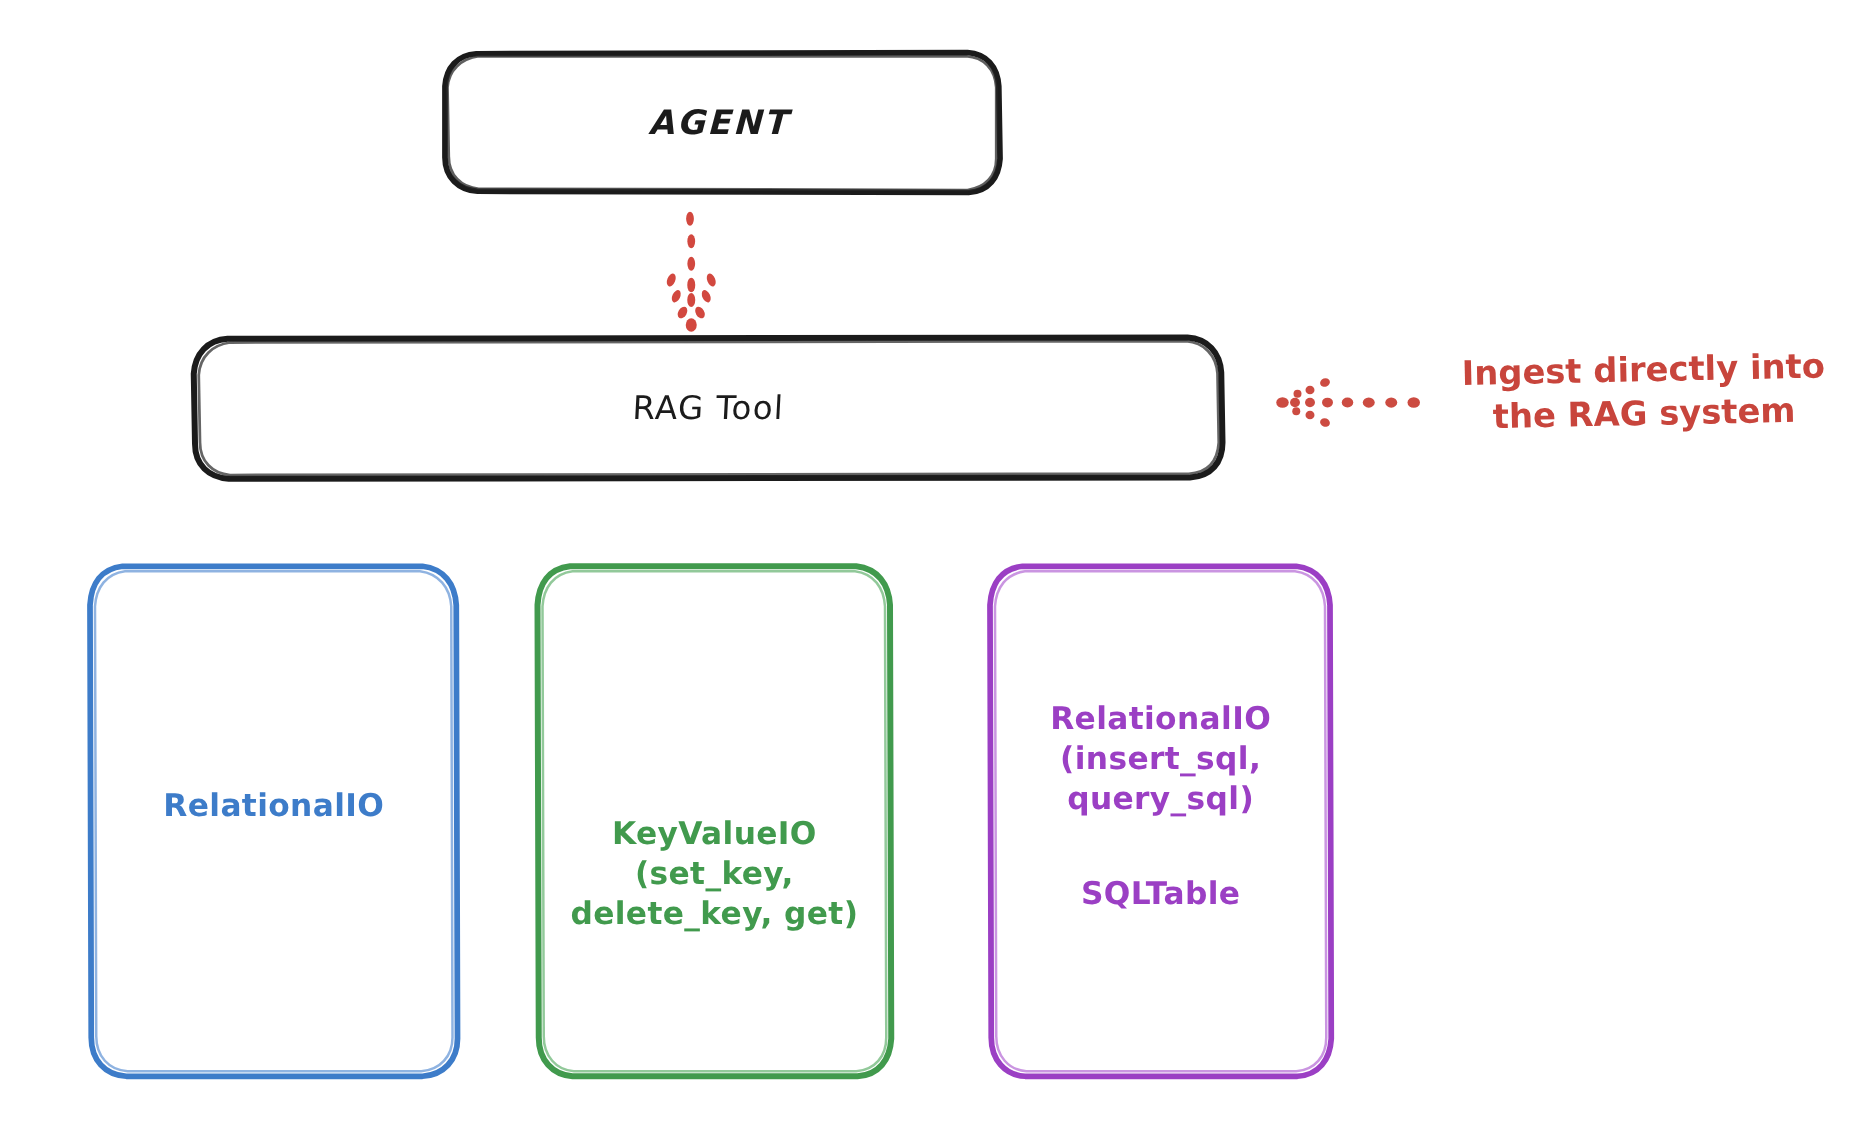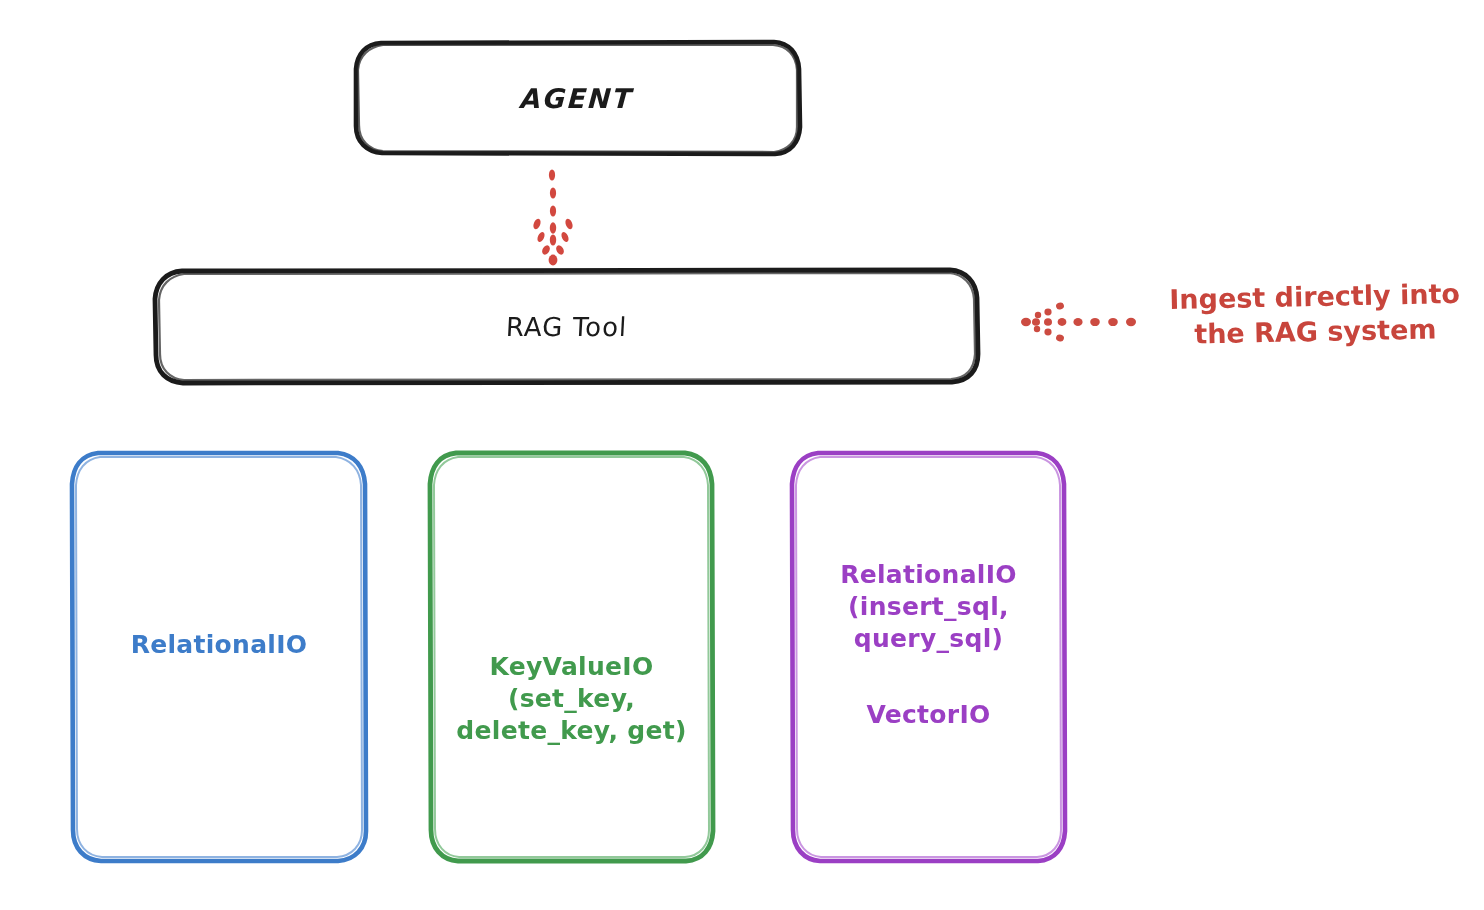--- a/index.html
+++ b/index.html
@@ -205,18 +205,18 @@
 (set_key,
 delete_key, get)</div>
   </div>
 </div>
 
 <div class="node provider" id="rel-node">
   <div class="provider-body">
     <div class="provider-api">RelationalIO
 (insert_sql,
 query_sql)</div>
-    <div class="provider-index">VectorIO</div>
+    <div class="provider-index">SQLTable</div>
   </div>
 </div>
 
 <div id="ingest-note">Ingest directly into
 the RAG system</div>
 
 </body></html>

